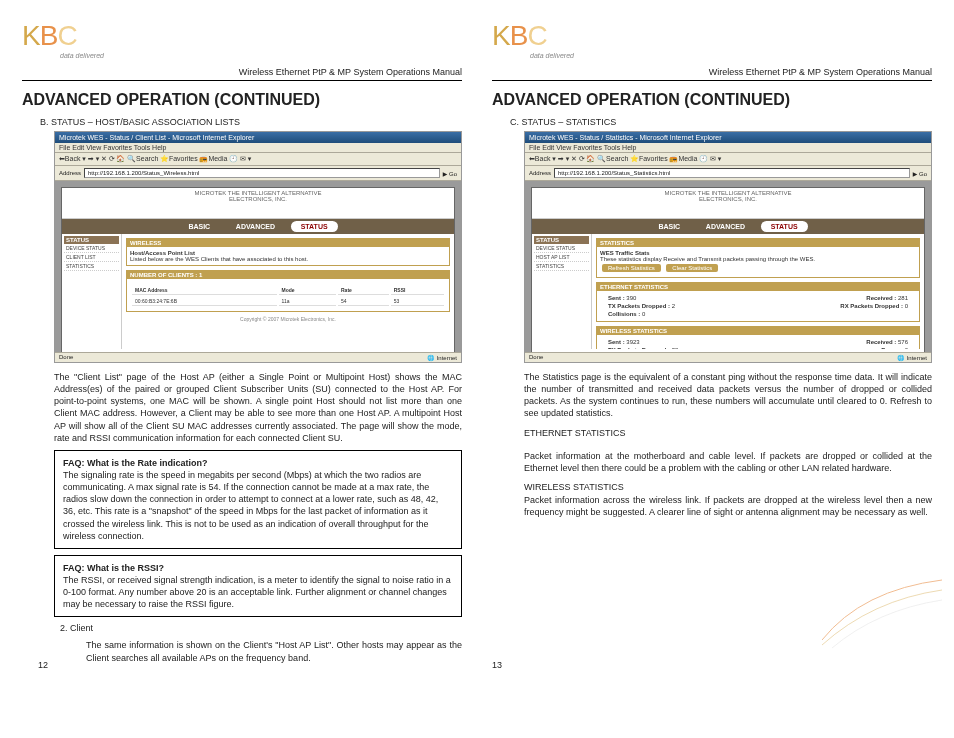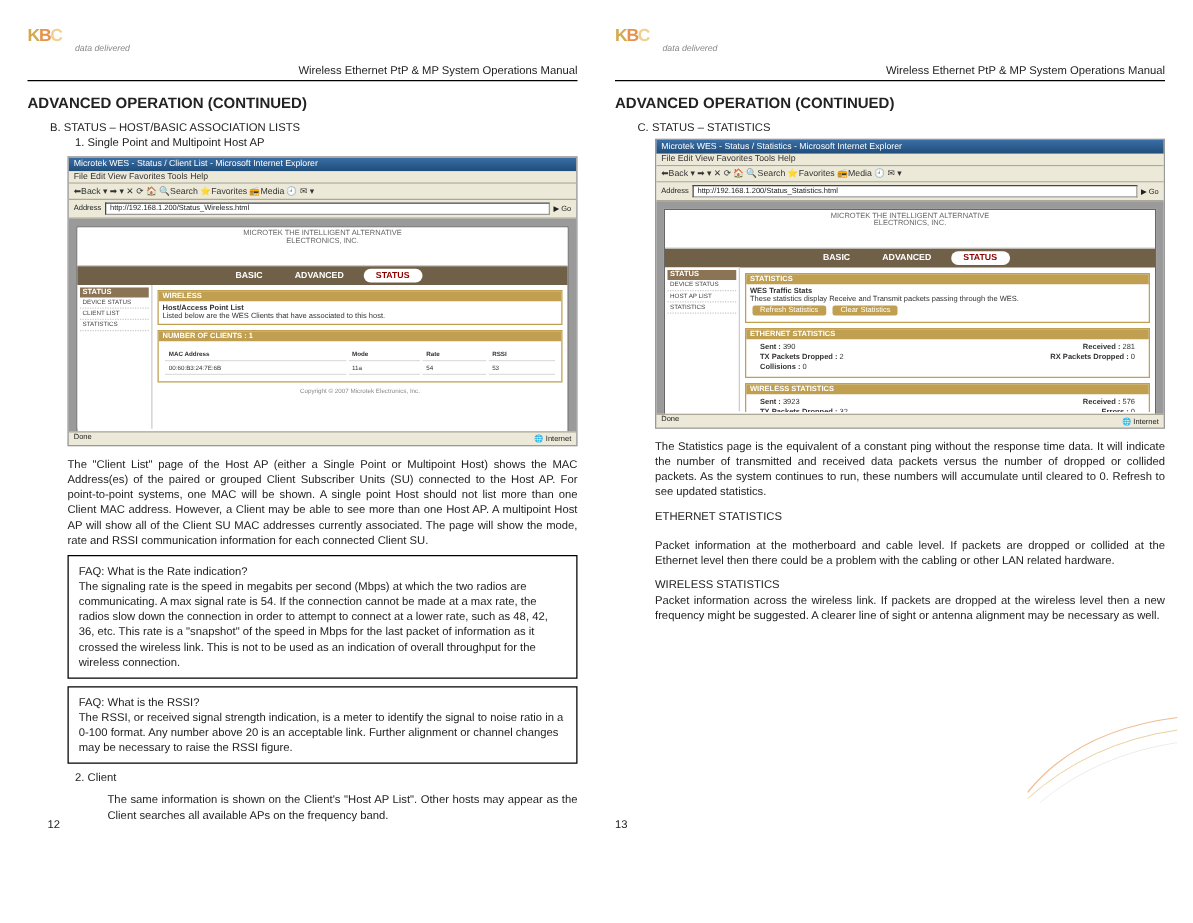--- a/index.html
+++ b/index.html
@@ -1,24 +1,24 @@
 <!DOCTYPE html>
 <html><head>
 <meta charset="utf-8">
 <style>
 body{margin:0;padding:20px;font-family:Verdana,Geneva,sans-serif;font-size:9px;color:#222;background:#fff;display:flex;gap:30px;justify-content:center}
 .page{width:440px;position:relative}
 .logo{margin-bottom:8px}
-.logo-text{font-size:14px;font-weight:bold;letter-spacing:-1px}
+.logo-text{font-size:28px;font-weight:normal;letter-spacing:-1px}
 .logo-text .k{color:#d4a84b}
 .logo-text .b{color:#e8914a}
 .logo-text .c{color:#f0d090}
 .logo-sub{font-size:7px;font-style:italic;color:#888;margin-left:38px}
 .doc-title{font-size:9px;font-weight:normal;text-align:right;border-bottom:1px solid #000;padding-bottom:3px;margin-bottom:10px}
-.section-title{font-size:12px;font-weight:bold;margin:8px 0}
+.section-title{font-size:16px;font-weight:bold;margin:8px 0}
 .sub-item{font-size:9px;margin:4px 0 2px 18px}
 .sub-item2{font-size:9px;margin:2px 0 6px 38px}
 .screenshot{border:1px solid #999;background:#dcdcdc;margin:4px 0 8px 32px;height:230px;position:relative;font-size:6px;overflow:hidden}
 .ie-title{background:linear-gradient(#3a6ea5,#1f4d7a);color:#fff;padding:2px 4px;font-size:7px}
 .ie-menu{background:#ece9d8;padding:1px 4px;border-bottom:1px solid #aca899;font-size:7px;color:#333}
 .ie-toolbar{background:#ece9d8;padding:2px 4px;border-bottom:1px solid #aca899;font-size:7px;color:#333}
 .ie-addr{background:#ece9d8;padding:2px 4px;border-bottom:1px solid #aca899;font-size:6px;display:flex;gap:3px;align-items:center}
 .ie-addr-box{background:#fff;border:1px inset #999;padding:1px 3px;flex:1}
 .content-area{background:#9a9a9a;padding:6px;height:168px}
 .inner-page{background:#fff;border:1px solid #666;height:100%;position:relative}
@@ -32,41 +32,40 @@
 .mt-side-item{padding:1px 2px;border-bottom:1px dotted #ccc}
 .mt-main{flex:1;padding:4px;font-size:6px;overflow:auto}
 .mt-box{border:1px solid #c0a050;margin-bottom:4px}
 .mt-box-title{background:#c0a050;color:#fff;padding:1px 3px;font-size:6px;font-weight:bold}
 .mt-box-body{padding:3px;font-size:6px;color:#333}
 .mt-btn{display:inline-block;background:#c0a050;color:#fff;padding:1px 6px;margin:2px;font-size:6px;border-radius:2px}
 .stat-row{display:flex;justify-content:space-between;padding:1px 8px}
 .ie-status{background:#ece9d8;border-top:1px solid #aca899;padding:1px 4px;font-size:6px;position:absolute;bottom:0;left:0;right:0;display:flex;justify-content:space-between}
 .body-text{font-size:9px;text-align:justify;margin:6px 0 6px 32px;line-height:1.35}
 .faq{border:1px solid #000;padding:6px 8px;margin:6px 0 6px 32px;font-size:9px;line-height:1.35}
-.faq-q{font-weight:normal}
+.faq-q{font-weight:bold}
 .sub-heading{font-size:9px;margin:8px 0 2px 32px}
 .page-num{position:absolute;bottom:0;font-size:9px}
 .page-num.left{left:16px}
 .page-num.right{left:0}
 .swoosh{position:absolute;bottom:20px;right:-10px;width:120px;height:80px;pointer-events:none;opacity:.6}
 .client-table{width:100%;font-size:5px;margin-top:2px}
 .client-table th,.client-table td{padding:1px 3px;text-align:left;border-bottom:1px solid #ddd}
 </style>
 </head>
 <body>
 
 <div class="page">
  <div class="logo">
   <span class="logo-text"><span class="k">K</span><span class="b">B</span><span class="c">C</span></span>
   <div class="logo-sub">data delivered</div>
  </div>
  <div class="doc-title">Wireless Ethernet PtP &amp; MP System Operations Manual</div>
  <div class="section-title">ADVANCED OPERATION (CONTINUED)</div>
  <div class="sub-item">B.   STATUS – HOST/BASIC ASSOCIATION LISTS</div>
- <div class="sub-item2">1.   Single Point and Multipoint Host AP</div>
 
  <div class="screenshot">
   <div class="ie-title">Microtek WES - Status / Client List - Microsoft Internet Explorer</div>
   <div class="ie-menu">File   Edit   View   Favorites   Tools   Help</div>
   <div class="ie-toolbar">⬅Back ▾  ➡ ▾  ✕  ⟳  🏠  🔍Search  ⭐Favorites  📻Media  🕘  ✉ ▾</div>
   <div class="ie-addr">
    <span>Address</span>
    <span class="ie-addr-box">http://192.168.1.200/Status_Wireless.html</span>
    <span>▶ Go</span>
   </div>

